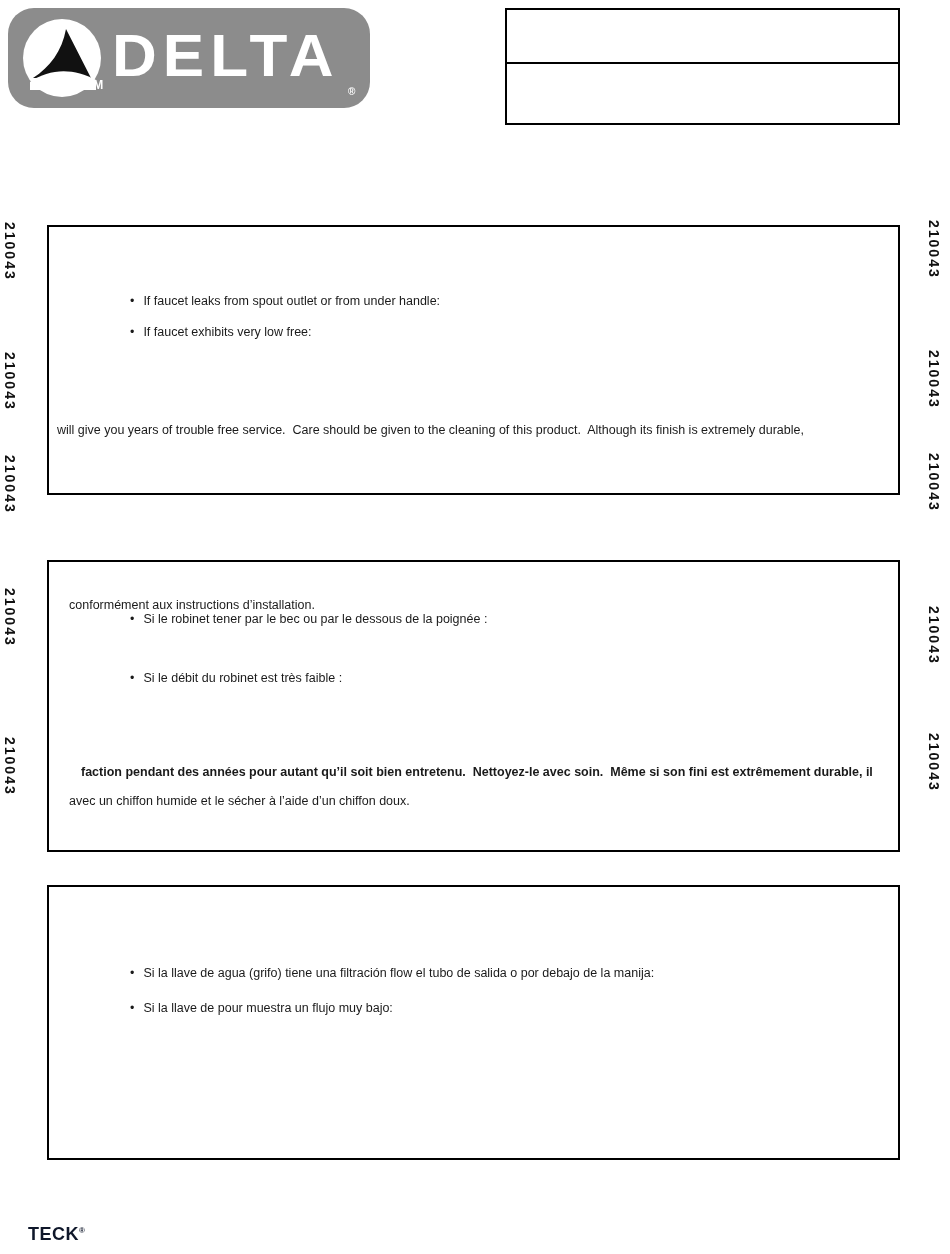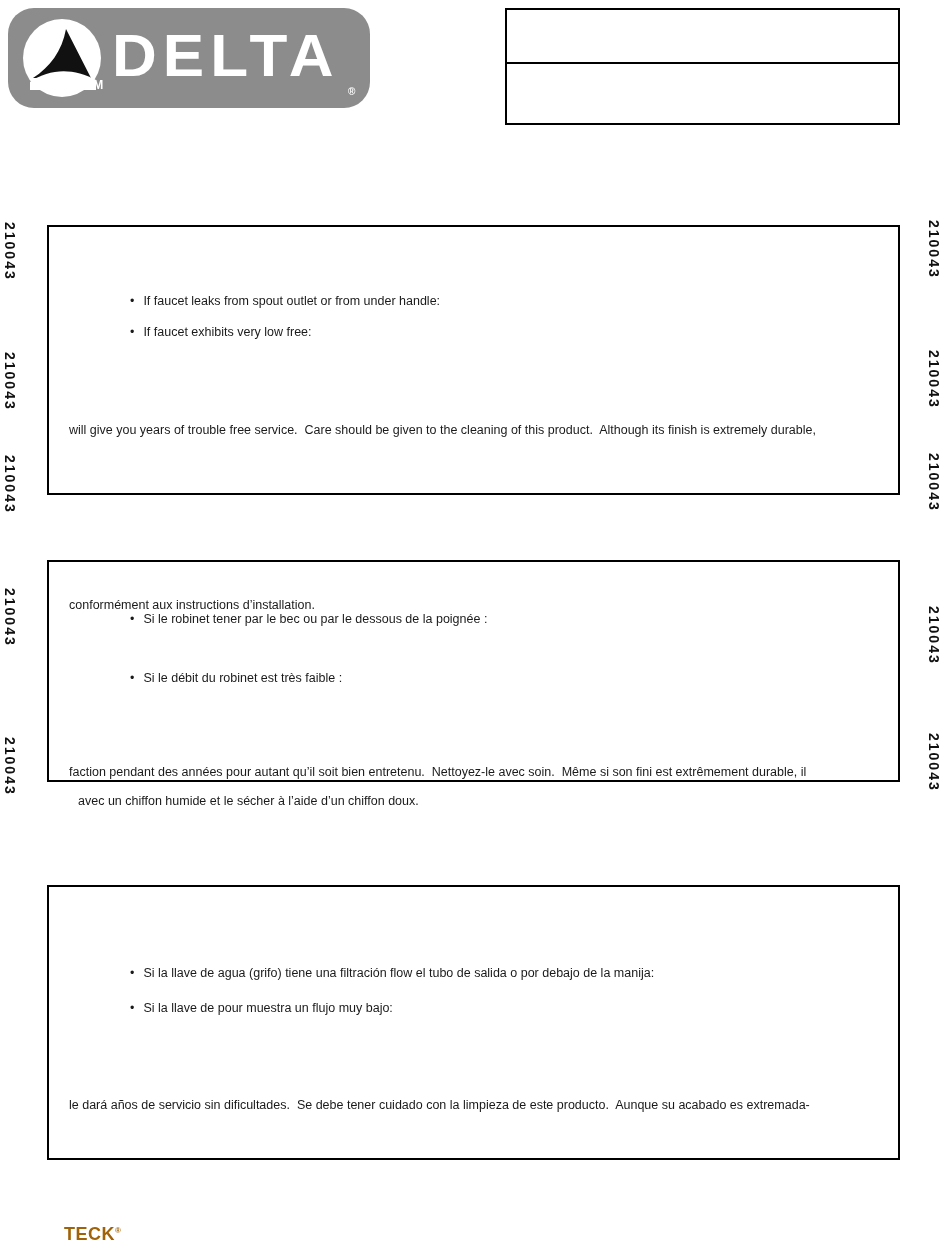--- a/index.html
+++ b/index.html
@@ -44,34 +44,34 @@
   }
   .vcode.left  { left:2px; }
   .vcode.right { left:926px; }
 
   
   .cbox {
     position:absolute; left:47px; width:853px;
     border:2px solid #000; background:#fff;
   }
   #box-en { top:225px; height:270px; }
-  #box-fr { top:560px; height:222px; }
+  #box-fr { top:560px; height:292px; }
   #box-es { top:885px; height:275px; }
 
   .t {
     position:absolute; font-size:12.5px; line-height:1.25; color:#1a1a1a;
     white-space:pre;
   }
   .bullet-line { display:flex; gap:9px; }
   .bullet-marker { font-size:12.5px; }
 
   
   .footer-brand {
     position:absolute; left:28px; top:1224px;
-    font-size:18px; font-weight:bold; letter-spacing:0.5px; color:#a16207;margin-left:36px;
+    font-size:18px; font-weight:bold; letter-spacing:0.5px; color:#0f172a;
   }
   .footer-brand sup { font-size:8px; font-weight:bold; vertical-align:super; }
 </style>
 </head>
 <body>
 
 <div class="page">
 
   <div class="logo">
     <svg class="logo-emblem" viewBox="0 0 84 84">
@@ -103,46 +103,45 @@
 
   <div class="cbox" id="box-en">
     <div class="t bullet-line" style="left:81px; top:67px;">
       <span class="bullet-marker">•</span>
       <span>If faucet leaks from spout outlet or from under handle:</span>
     </div>
     <div class="t bullet-line" style="left:81px; top:98px;">
       <span class="bullet-marker">•</span>
       <span>If faucet exhibits very low free:</span>
     </div>
-    <div class="t" style="left:20px; top:196px;">will give you years of trouble free service.  Care should be given to the cleaning of this product.  Although its finish is extremely durable,</div>
+    <div class="t" style="left:8px; top:196px;">will give you years of trouble free service.  Care should be given to the cleaning of this product.  Although its finish is extremely durable,</div>
   </div>
 
   <div class="cbox" id="box-fr">
     <div class="t" style="left:20px; top:36px;">conformément aux instructions d’installation.</div>
     <div class="t bullet-line" style="left:81px; top:50px;">
       <span class="bullet-marker">•</span>
       <span>Si le robinet tener par le bec ou par le dessous de la poignée :</span>
     </div>
     <div class="t bullet-line" style="left:81px; top:109px;">
       <span class="bullet-marker">•</span>
       <span>Si le débit du robinet est très faible :</span>
     </div>
-    <div class="t" style="left:20px; top:203px;">faction pendant des années pour autant qu’il soit bien entretenu.  Nettoyez-le avec soin.  Même si son fini est extrêmement durable, il</div>
-    <div class="t" style="left:29px; top:232px;">avec un chiffon humide et le sécher à l’aide d’un chiffon doux.</div>
+    <div class="t" style="left:32px; top:203px;font-weight:bold;">faction pendant des années pour autant qu’il soit bien entretenu.  Nettoyez-le avec soin.  Même si son fini est extrêmement durable, il</div>
+    <div class="t" style="left:20px; top:232px;">avec un chiffon humide et le sécher à l’aide d’un chiffon doux.</div>
   </div>
 
   <div class="cbox" id="box-es">
     <div class="t bullet-line" style="left:81px; top:79px;">
       <span class="bullet-marker">•</span>
       <span>Si la llave de agua (grifo) tiene una filtración flow el tubo de salida o por debajo de la manija:</span>
     </div>
     <div class="t bullet-line" style="left:81px; top:114px;">
       <span class="bullet-marker">•</span>
       <span>Si la llave de pour muestra un flujo muy bajo:</span>
     </div>
-    <div class="t" style="left:20px; top:211px;">le dará años de servicio sin dificultades.  Se debe tener cuidado con la limpieza de este producto.  Aunque su acabado es extremada-</div>
   </div>
 
   <div class="footer-brand">
     <span>TECK</span><sup>®</sup>
   </div>
 
 </div>
 
 </body></html>

